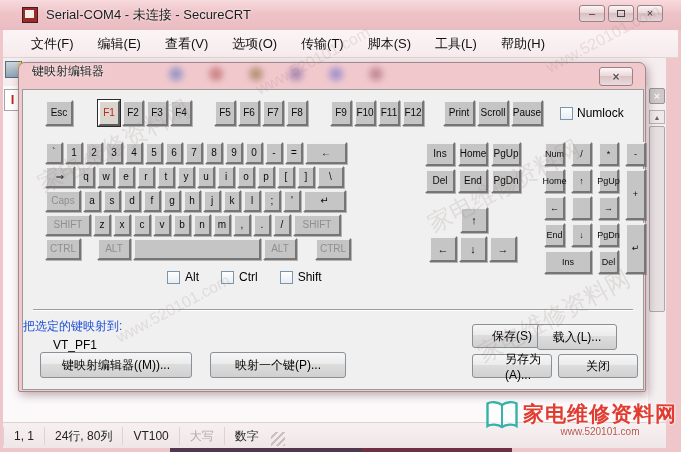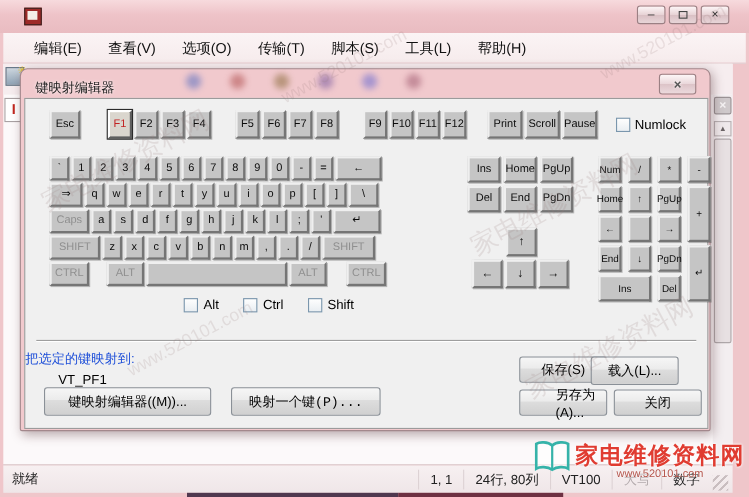--- a/index.html
+++ b/index.html
@@ -53,21 +53,21 @@
   .cell.dim { color:#b3abad; }
   .grip { width:14px; height:14px; margin:6px 4px 0 2px;
     background:repeating-linear-gradient(135deg,transparent 0 3px,#c9bec0 3px 5px); }
   .bottom-strip1 { position:absolute; left:170px; top:448px; width:192px; height:4px; background:#50384f; }
   .bottom-strip2 { position:absolute; left:362px; top:448px; width:150px; height:4px; background:#6e3042; }
 
   
   .dialog { position:absolute; left:18px; top:62px; width:628px; height:330px;
     background:#f1c9cd; border:1px solid #a3888c; border-radius:7px 7px 2px 2px;
     box-shadow:2px 3px 10px rgba(60,20,25,.35); }
-  .dlg-title { position:relative; height:26px; display:flex; align-items:flex-end; padding-left:13px;
+  .dlg-title { position:relative; height:26px; display:flex; align-items:flex-start; padding-left:13px;
     font-size:12px; color:#1a1a1a; text-shadow:0 0 3px #fff; }
   .dlg-smudges { position:absolute; left:150px; top:4px; width:300px; height:18px; display:flex; gap:26px;
     filter:blur(3px); opacity:.55; }
   .dlg-smudges i { width:14px; height:14px; border-radius:50%; }
   .dlg-close { position:absolute; right:12px; top:4px; width:34px; height:19px;
     border:1px solid #9b8084; border-radius:3px;
     background:linear-gradient(#fdf6f7,#e9d6d9 50%,#dcc3c7 50%,#ecdadd);
     color:#555; font-size:12px; font-weight:bold; display:flex; align-items:center; justify-content:center; }
   .dlg-body { position:absolute; left:3px; top:26px; width:622px; height:301px;
     background:#f0f0f0; border:1px solid #9b9b9b; }
@@ -112,21 +112,21 @@
 
   
   .dlg-sep { position:absolute; left:10px; right:10px; top:219px; height:2px;
     border-top:1px solid #9e9e9e; border-bottom:1px solid #fff; }
   .map-label { position:absolute; left:0; top:228px; font-size:12px; color:#1d4ed8; }
   .map-value { position:absolute; left:30px; top:248px; font-size:12px; color:#000; }
   .btn7 { position:absolute; border:1px solid #8a9097; border-radius:3px; font-size:12px; color:#000;
     background:linear-gradient(#f6f6f6,#ebebeb 45%,#dddddd 46%,#d0d0d0);
     display:flex; align-items:center; justify-content:center; }
   #btn-map-selected { left:17px; top:262px; width:152px; height:26px; }
-  #btn-map-one { left:187px; top:262px; width:136px; height:26px;font-family:Liberation Mono, monospace; }
+  #btn-map-one { left:187px; top:262px; width:136px; height:26px; }
   #btn-save { left:449px; top:234px; width:80px; height:24px; }
   #btn-load { left:514px; top:234px; width:80px; height:26px; }
   #btn-saveas { left:449px; top:264px; width:80px; height:24px;padding-left:32px; }
   #btn-close { left:535px; top:264px; width:80px; height:24px; }
 
   
   .wm { position:absolute; color:rgba(155,125,130,.18); font-size:24px; white-space:nowrap;
     transform:rotate(-28deg); pointer-events:none; z-index:40; }
   .wm.u { font-size:16px; }
   .wm1{left:30px;top:130px}.wm2{left:250px;top:52px}.wm3{left:420px;top:170px}
@@ -136,30 +136,32 @@
   .logo-text { display:flex; flex-direction:column; align-items:center; }
   .logo-title { font-size:21px; font-weight:bold; color:#e03c31;
     text-shadow:0 0 2px #fff,0 0 3px #fff; letter-spacing:1px; }
   .logo-url { font-size:10px; color:#b5554c; text-shadow:0 0 2px #fff; margin-top:-2px; }
 </style>
 </head>
 <body>
 
 <div class="titlebar">
   <div class="win-icon"></div>
+  <div class="win-title">Serial-COM4 - 未连接 - SecureCRT</div>
   <div class="win-btns">
     <div class="win-btn">–</div>
     <div class="win-btn">
         <span class="restore-glyph"></span>
       </div>
     <div class="win-btn">×</div>
   </div>
 </div>
 
 <div class="menubar" id="menubar">
+    <span class="menu-item">文件(F)</span>
     <span class="menu-item">编辑(E)</span>
     <span class="menu-item">查看(V)</span>
     <span class="menu-item">选项(O)</span>
     <span class="menu-item">传输(T)</span>
     <span class="menu-item">脚本(S)</span>
     <span class="menu-item">工具(L)</span>
     <span class="menu-item">帮助(H)</span>
   </div>
 
 <div class="content">
@@ -344,21 +346,20 @@
     <div class="btn7" id="btn-map-selected">键映射编辑器((M))...</div>
     <div class="btn7" id="btn-map-one">映射一个键(P)...</div>
     <div class="btn7" id="btn-save">保存(S)</div>
     <div class="btn7" id="btn-load">载入(L)...</div>
     <div class="btn7" id="btn-saveas">另存为(A)...</div>
     <div class="btn7" id="btn-close">关闭</div>
   </div>
 </div>
 
 <div class="statusbar">
-  <span class="status-ready">就绪</span>
   <span class="status-cells" id="status-cells">
       <span class="cell">1, 1</span>
       <span class="cell">24行, 80列</span>
       <span class="cell">VT100</span>
       <span class="cell dim">大写</span>
       <span class="cell">数字</span>
     </span>
   <span class="grip"></span>
 </div>
 <div class="bottom-strip1"></div>

